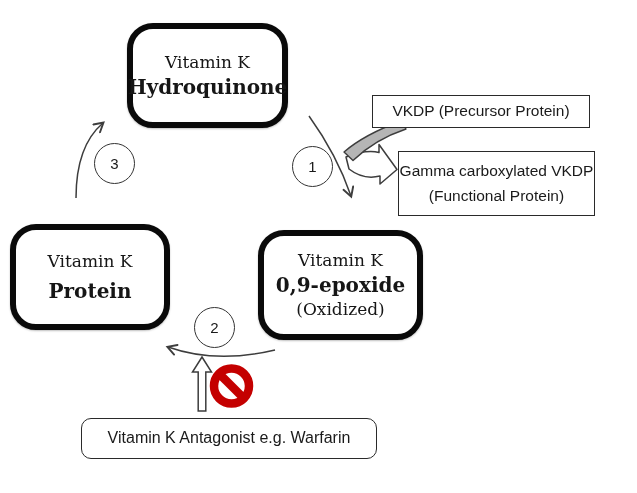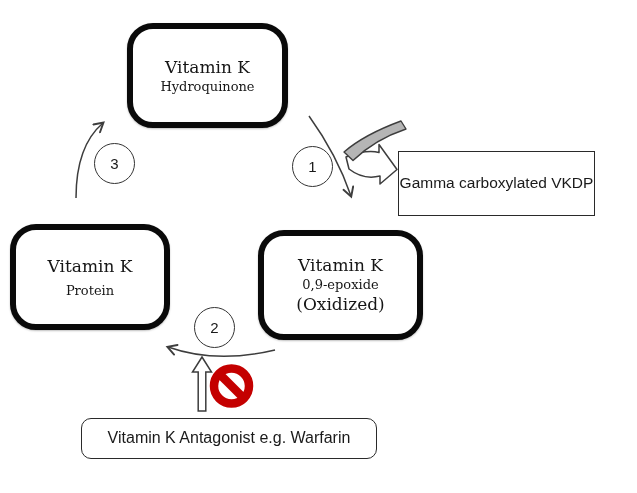--- a/index.html
+++ b/index.html
@@ -31,21 +31,21 @@
     flex-direction: column;
     align-items: center;
     justify-content: center;
     text-align: center;
     z-index: 2;
     font-family: "DejaVu Serif", serif;
     color: #161616;
     box-shadow: 0 1px 2px rgba(0,0,0,0.25);
   }
   .rnode .l-reg  { font-size: 17px; line-height: 1.35; font-weight: 400; }
-  .rnode .l-bold { font-size: 13px; line-height: 1.3;  font-weight: 400; text-align: center; }
+  .rnode .l-bold { font-size: 20px; line-height: 1.3;  font-weight: 700; text-align: center; }
 
   .node-hydroquinone { left: 127px; top: 23px;  width: 161px; height: 105px; }
   .node-quinone      { left: 10px;  top: 224px; width: 160px; height: 106px; gap: 5px; }
   .node-epoxide      { left: 258px; top: 230px; width: 165px; height: 110px; }
 
   
   .rect-box {
     position: absolute;
     background: #ffffff;
     border: 1.5px solid #2a2a2a;
@@ -123,23 +123,27 @@
     <span class="l-reg">Vitamin K</span>
     <span class="l-bold">Protein</span>
   </div>
 
   <div class="rnode node-epoxide">
     <span class="l-reg">Vitamin K</span>
     <span class="l-bold">0,9-epoxide</span>
     <span class="l-reg">(Oxidized)</span>
   </div>
 
+  <div class="rect-box box-vkdp">
+    <span>VKDP (Precursor Protein)</span>
+  </div>
 
   <div class="rect-box box-gamma">
     <span>Gamma carboxylated VKDP</span>
+    <span>(Functional Protein)</span>
   </div>
 
   <div class="rect-box box-warfarin">
     <span>Vitamin K Antagonist e.g. Warfarin</span>
   </div>
 
   <div class="step-circle circle-1">
     <span>1</span>
   </div>
   <div class="step-circle circle-2">

